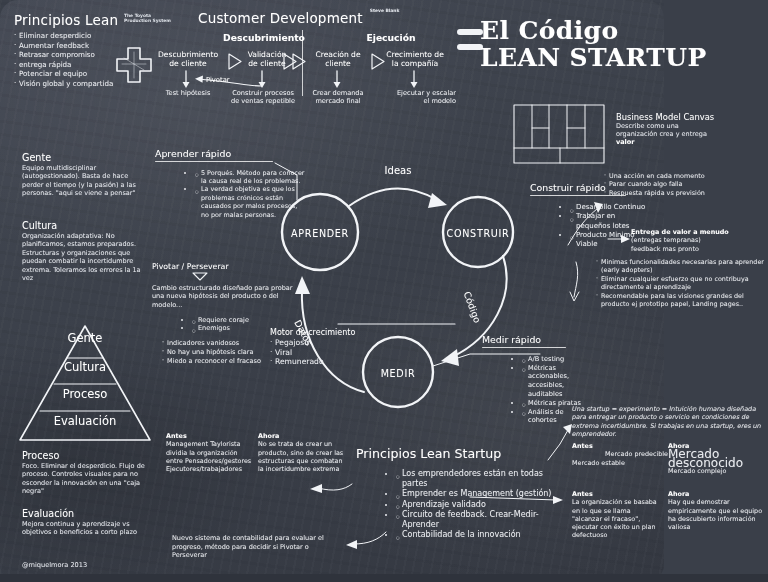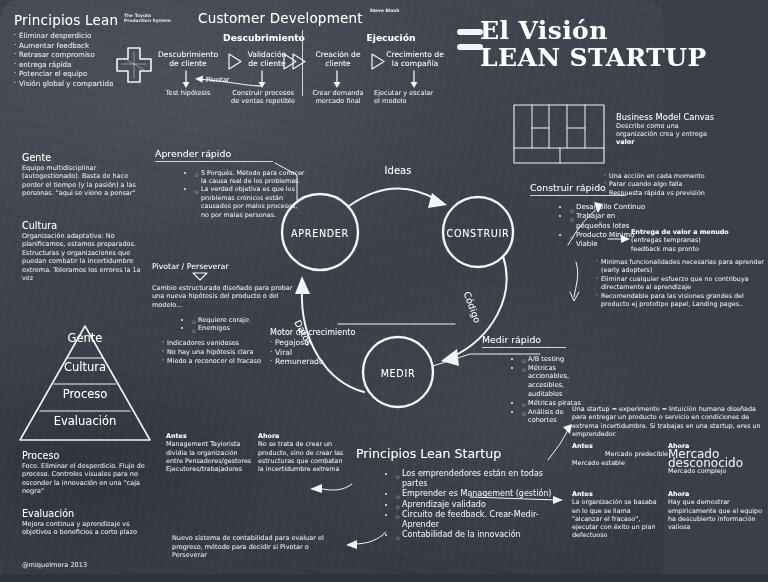--- a/index.html
+++ b/index.html
@@ -108,21 +108,21 @@
   </div>
   <div class="el chalk" style="left:302px;top:89px;width:72px;text-align:center;font-size:6.6px;line-height:8.2px;color:#eceef2;">
     <div>Crear demanda</div>
     <div>mercado final</div>
   </div>
 
   <div class="el chalk" style="left:374px;top:50px;width:82px;text-align:center;font-size:7.6px;line-height:9.4px;color:#fff;">
     <div>Crecimiento de</div>
     <div>la compañía</div>
   </div>
-  <div class="el chalk" style="left:374px;top:89px;width:82px;text-align:left;font-size:6.6px;line-height:8.2px;color:#eceef2;">
+  <div class="el chalk" style="left:374px;top:89px;width:82px;text-align:right;font-size:6.6px;line-height:8.2px;color:#eceef2;">
     <div>Ejecutar y escalar</div>
     <div>el modelo</div>
   </div>
 
   <div class="el" style="left:0;top:0;width:768px;height:582px;pointer-events:none;">
     <svg width="768" height="582" viewBox="0 0 768 582">
 
       <path class="stroke" stroke-width="1.2" d="M229 54 L241 61.5 L229 69 Z"></path>
       <path class="stroke" stroke-width="1.2" d="M284 54 L296 61.5 L284 69 Z"></path>
       <path class="stroke" stroke-width="1.2" d="M293 54 L305 61.5 L293 69 Z"></path>
@@ -142,21 +142,21 @@
     </svg>
   </div>
   <div class="el chalk" style="left:206px;top:76px;font-size:6.8px;color:#fff;">Pivotar</div>
 
   <div class="el" style="left:458px;top:22px;width:18px;height:34px;">
     <svg width="24" height="34" viewBox="0 0 24 34">
       <path class="stroke" stroke-width="6" d="M2 10 L22 10 M2 25 L22 25"></path>
     </svg>
   </div>
   <div class="el" style="left:480px;top:18px;width:282px;">
-    <div class="chalk" style="font-family:'DejaVu Serif', serif;font-weight:bold;font-size:25px;line-height:26px;color:#fff;letter-spacing:.4px;">El Visión</div>
+    <div class="chalk" style="font-family:'DejaVu Serif', serif;font-weight:bold;font-size:25px;line-height:26px;color:#fff;letter-spacing:.4px;">El Código</div>
     <div class="chalk" style="font-family:'DejaVu Serif', serif;font-weight:bold;font-size:25px;line-height:27px;color:#fff;letter-spacing:.4px;">LEAN STARTUP</div>
   </div>
 
   <div class="el" style="left:513px;top:104px;width:92px;height:60px;">
     <svg width="92" height="60" viewBox="0 0 92 60">
       <rect class="stroke" stroke-width="1.1" x="1" y="1" width="90" height="58"></rect>
       <path class="stroke" stroke-width="1" d="M19 1 L19 44 M36 1 L36 44 M54 1 L54 44 M72 1 L72 44 M1 44 L91 44 M47 44 L47 59"></path>
       <path class="stroke" stroke-width="1" d="M19 24 L36 24 M54 24 L72 24"></path>
     </svg>
   </div>
@@ -325,21 +325,21 @@
     <div class="rule" style="width:84px;margin:1px 0 3px 0;"></div>
     <ul class="bl2 chalk" style="font-size:6.6px;line-height:8.8px;color:#eceef2;">
       <li>A/B testing</li>
       <li>Métricas accionables, accesibles, auditables</li>
       <li>Métricas piratas</li>
       <li>Análisis de cohortes</li>
     </ul>
   </div>
 
   <div class="el" style="left:572px;top:405px;width:192px;">
-    <div class="chalk" style="font-size:6.4px;line-height:8.3px;color:#e8eaee;">Una startup = experimento = Intuición humana diseñada para entregar un producto o servicio en condiciones de extrema incertidumbre. Si trabajas en una startup, eres un emprendedor.</div>
+    <div class="chalk" style="font-size:6.4px;line-height:8.3px;color:#e8eaee;font-style:italic;">Una startup = experimento = Intuición humana diseñada para entregar un producto o servicio en condiciones de extrema incertidumbre. Si trabajas en una startup, eres un emprendedor.</div>
     <div style="display:flex;margin-top:4px;">
       <div style="width:96px;">
         <div class="chalk b w" style="font-size:6.4px;line-height:8.2px;">Antes</div>
         <div class="chalk" style="font-size:6.4px;line-height:8.3px;color:#e8eaee;text-align:right;">Mercado predecible</div>
         <div class="chalk" style="font-size:6.4px;line-height:8.3px;color:#e8eaee;">Mercado estable</div>
       </div>
       <div style="width:96px;">
         <div class="chalk b w" style="font-size:6.4px;line-height:8.2px;">Ahora</div>
         <div class="chalk" style="font-size:12px;line-height:8.3px;color:#e8eaee;">Mercado desconocido</div>
         <div class="chalk" style="font-size:6.4px;line-height:8.3px;color:#e8eaee;">Mercado complejo</div>

